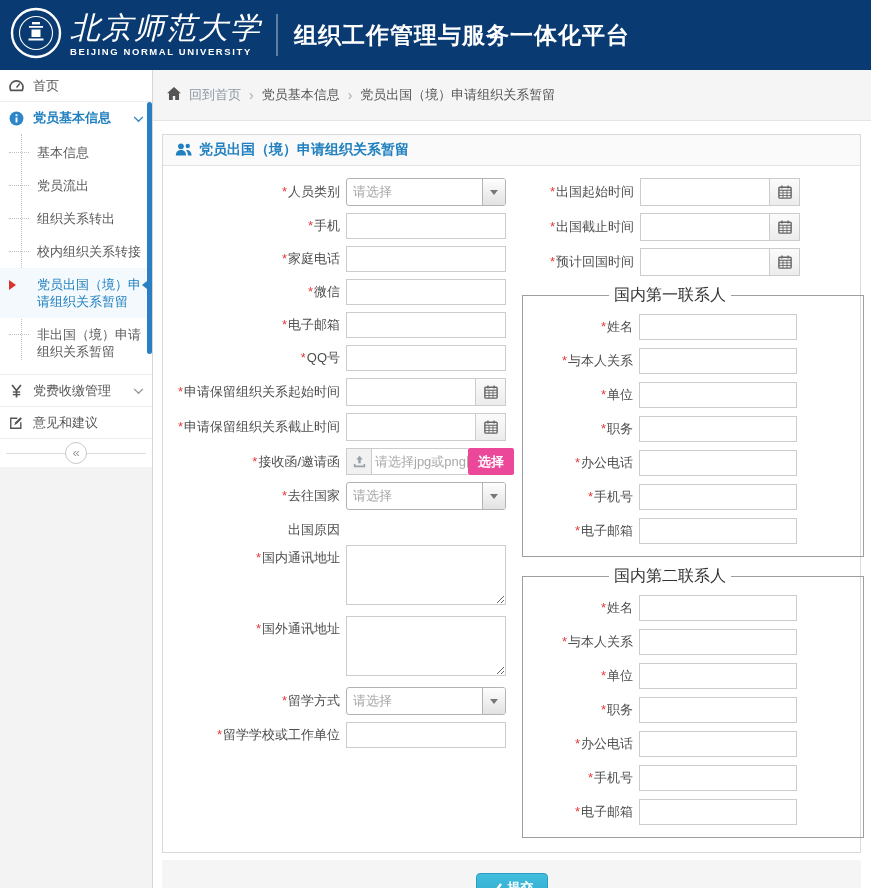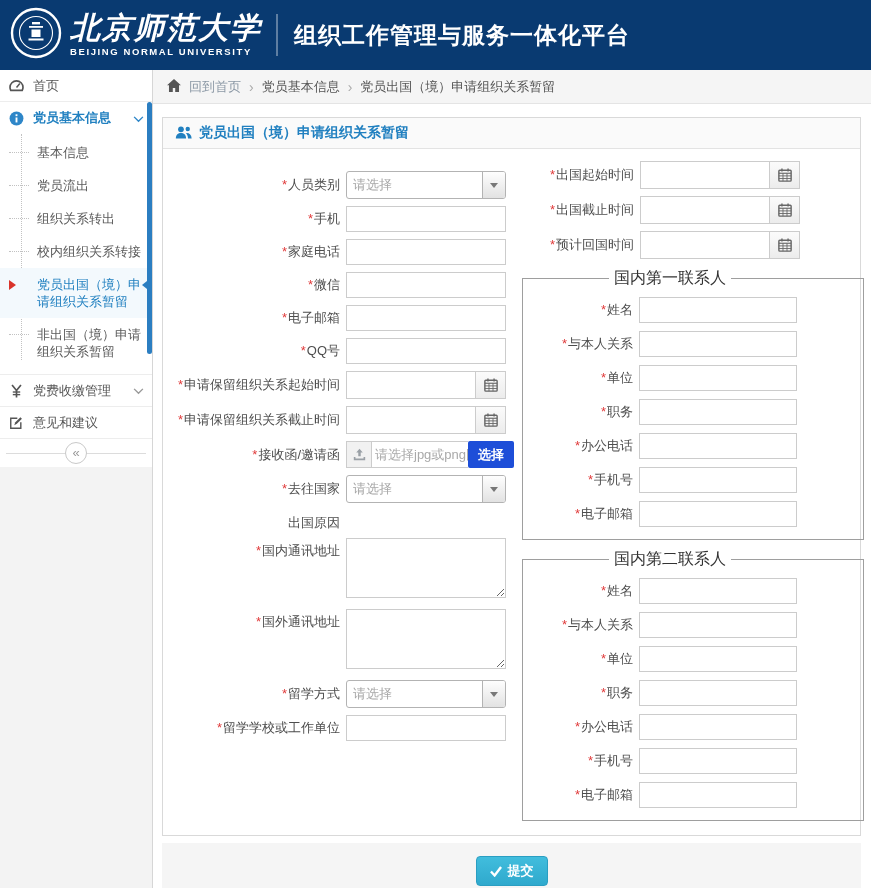--- a/index.html
+++ b/index.html
@@ -4,21 +4,21 @@
 <style>
   * { box-sizing: border-box; }
   html,body { margin:0; padding:0; background:#fff; }
   body { font-family:"Liberation Sans", sans-serif; width:871px; height:895px; overflow:hidden; }
   .app { width:871px; height:895px; position:relative; background:#fff; }
 
   
   .topbar { height:70px; background:#093a71; display:flex; align-items:center; padding-left:10px; }
   .seal { flex:none; margin-right:8px; }
   .univ { display:flex; flex-direction:column; line-height:1; }
-  .univ-cn { color:#fff; font-size:30px; font-weight:bold; font-style:italic; font-family:"DejaVu Serif", serif; letter-spacing:2px; }
+  .univ-cn { color:#fff; font-size:30px; font-weight:normal; font-style:italic; font-family:"DejaVu Serif", serif; letter-spacing:2px; }
   .univ-en { color:#fff; font-size:9.5px; font-weight:bold; letter-spacing:1.6px; margin-top:4px; }
   .v-divider { width:2px; height:42px; background:rgba(255,255,255,.35); margin:0 16px 0 14px; }
   .platform-title { color:#fff; font-size:23px; font-weight:bold; letter-spacing:1px; }
 
   
   .layout { display:flex; height:818px; }
 
   
   .sidebar { width:153px; flex:none; border-right:1px solid #d6d6d6; background:#f3f3f3; position:relative; display:flex; flex-direction:column; }
   .menu { background:#fff; }
@@ -35,28 +35,28 @@
   .red-caret { position:absolute; left:9px; top:12px; width:0; height:0; border:5px solid transparent; border-left:7px solid #d9342b; }
   .collapse-row { position:relative; height:28px; background:#fff; }
   .collapse-row::before { content:""; position:absolute; left:6px; right:6px; top:14px; border-top:1px solid #dcdcdc; }
   .collapse-btn { position:absolute; left:50%; top:3px; transform:translateX(-50%); width:22px; height:22px; border-radius:50%; border:1px solid #c9c9c9; background:#fff; color:#9a9a9a; text-align:center; line-height:19px; font-size:13px; cursor:pointer; }
   .sidebar-rest { flex:1; background:#f3f3f3; }
   .edge-bar { position:absolute; right:0; top:32px; width:5px; height:252px; background:#2b7ec1; border-radius:3px; z-index:3; }
   .edge-arrow { position:absolute; right:0; top:207px; width:0; height:0; border:8px solid transparent; border-right:10px solid #2b7ec1; z-index:4; }
 
   
   .main { flex:1; background:#fff; display:flex; flex-direction:column; overflow:hidden; }
-  .breadcrumb { height:34px; background:#f5f5f5; border-bottom:1px solid #e4e4e4; display:flex; align-items:center; gap:8px; padding:0 14px; font-size:13px; color:#555; flex:none; }
+  .breadcrumb { height:51px; background:#f5f5f5; border-bottom:1px solid #e4e4e4; display:flex; align-items:center; gap:8px; padding:0 14px; font-size:13px; color:#555; flex:none; }
   .crumb-home { color:#8b98a5; cursor:pointer; }
   .crumb-sep { color:#aaa; font-size:14px; }
 
   .panel { margin:13px 10px 0 9px; border:1px solid #d9d9d9; background:#fff; }
   .panel-head { display:flex; align-items:center; gap:7px; padding:6px 12px; background:#fafafa; border-bottom:1px solid #e3e3e3; color:#2180c0; font-size:14px; font-weight:bold; }
   .panel-body { display:flex; padding:12px 0 14px 0; }
-  .col-left { width:346px; flex:none;margin-top:10px; }
+  .col-left { width:346px; flex:none; }
   .col-right { flex:1; }
 
   .row { display:flex; align-items:center; margin-bottom:7px; }
   .row.top { align-items:flex-start; }
   .lbl { flex:none; width:183px; text-align:right; padding-right:6px; font-size:13px; color:#4d4d4d; line-height:16px; }
   .row.top .lbl { padding-top:5px; }
   .req::before { content:"*"; color:#e03a3a; margin-right:1px; }
   .ctl { flex:none; width:160px; }
   .col-right > .row > .lbl { width:131px; }
 
@@ -66,21 +66,21 @@
   .sel-btn { flex:none; width:23px; border-left:1px solid #b3b3b3; background:linear-gradient(#fefefe,#e2e2e2); display:flex; align-items:center; justify-content:center; }
   .caret-down { width:0; height:0; border:4px solid transparent; border-top:5px solid #777; margin-top:5px; }
 
   .datec { display:flex; width:160px; }
   .datec input { flex:1; min-width:0; height:28px; border:1px solid #ccc; padding:0 4px; font-size:13px; }
   .cal-btn { flex:none; width:30px; height:28px; border:1px solid #ccc; border-left:none; background:linear-gradient(#fbfbfb,#ececec); display:flex; align-items:center; justify-content:center; cursor:pointer; }
 
   .upload { display:flex; width:168px; height:27px; }
   .up-icon { flex:none; width:26px; background:#f1f1f1; border:1px solid #ccc; display:flex; align-items:center; justify-content:center; cursor:pointer; }
   .up-text { flex:none; width:96px; border-top:1px solid #ccc; border-bottom:1px solid #ccc; background:#fff; font-size:13px; color:#a9a9a9; line-height:25px; padding:0 3px; white-space:nowrap; overflow:hidden; }
-  .up-btn { flex:1; background:#1d4ed8; color:#fff; font-size:13px; font-weight:bold; display:flex; align-items:center; justify-content:center; border-radius:2px; cursor:pointer; }
+  .up-btn { flex:1; background:#ec4899; color:#fff; font-size:13px; font-weight:bold; display:flex; align-items:center; justify-content:center; border-radius:2px; cursor:pointer; }
 
   textarea.ta { width:160px; height:60px; border:1px solid #ccc; resize:both; font-size:13px; padding:3px; }
 
   .cbs { display:flex; flex-wrap:wrap; gap:3px 7px; font-size:13px; color:#555; width:165px; padding-top:3px; }
   .cb { display:flex; align-items:center; gap:3px; cursor:pointer; }
   .cb input { width:13px; height:13px; margin:0; }
   .other-input { width:126px; height:24px; border:1px solid #ccc; margin-top:5px; font-size:13px; padding:0 4px; }
 
   fieldset.contact { width:342px; margin:9px 15px 0 13px; border:1px solid #9e9e9e; padding:8px 50px 10px 4px; }
   fieldset.contact legend { margin:0 auto; padding:0 5px; font-size:16px; color:#333; }

